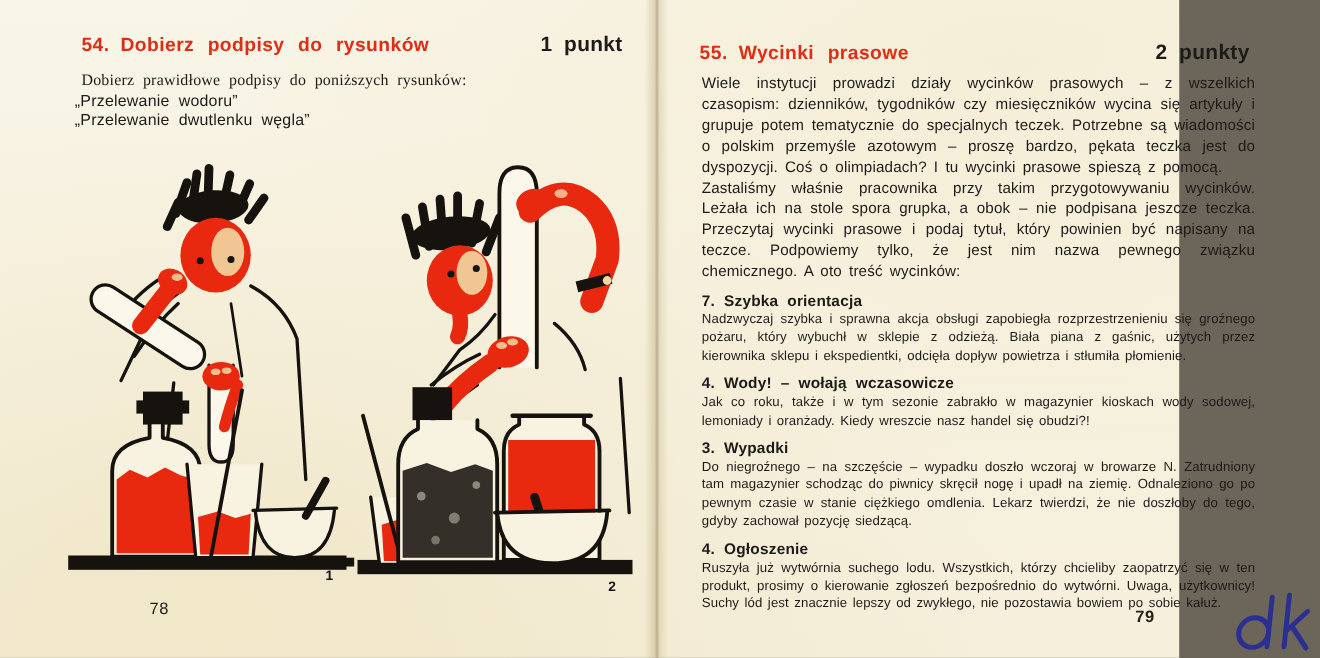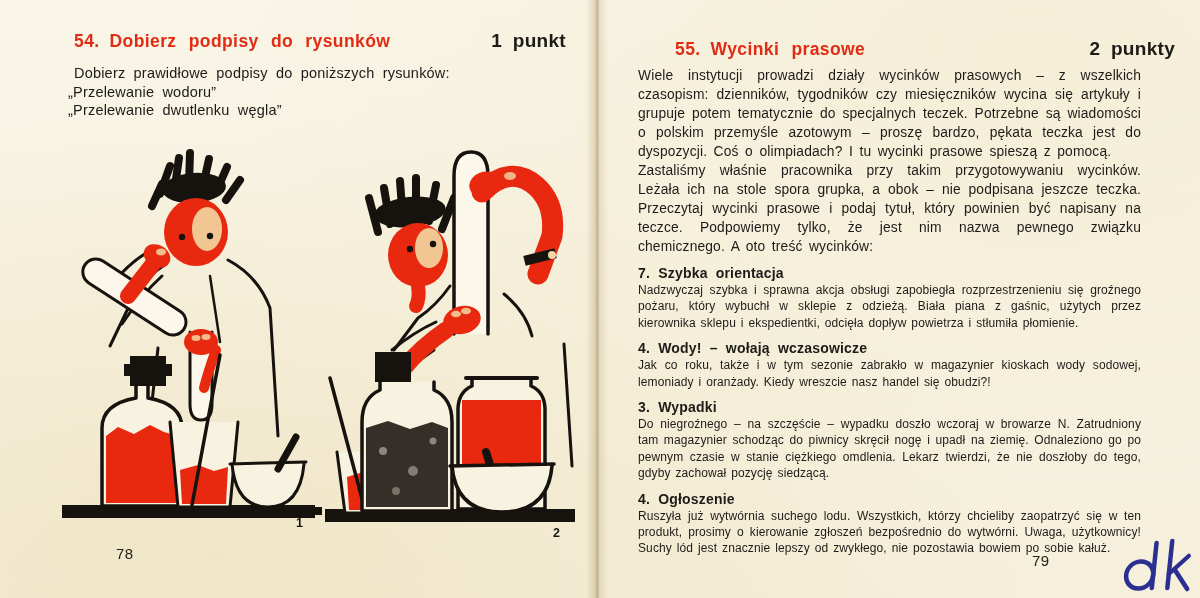--- a/index.html
+++ b/index.html
@@ -2,55 +2,55 @@
 <html lang="pl"><head>
 <meta charset="utf-8">
 <style>
   html,body{margin:0;padding:0;}
   body{
     width:1200px;height:598px;overflow:hidden;
     font-family:"Liberation Sans", sans-serif;
     background:#6b655a;
   }
   .spread{
-    position:relative;width:1200px;height:598px;
+    position:relative;width:1072px;height:598px;
     background:
       radial-gradient(ellipse at 18% 92%, rgba(232,216,168,.38), transparent 58%),
       radial-gradient(ellipse at 86% 8%, rgba(236,224,182,.30), transparent 55%),
       linear-gradient(#f9f5e7,#f5efdb);
     color:#1d1b18;
   }
   .gutter{
     position:absolute;left:586px;top:0;width:22px;height:598px;
     background:linear-gradient(90deg,
       rgba(125,102,58,0) 0%,
       rgba(160,132,74,.28) 42%,
       rgba(110,86,44,.42) 51%,
       rgba(160,132,74,.18) 62%,
       rgba(125,102,58,0) 100%);
   }
   
   .heading-row{
     position:absolute;display:flex;justify-content:space-between;align-items:baseline;
   }
   .heading-row.left{left:74px;top:30px;width:492px;}
-  .heading-row.right{left:675px;top:38px;width:500px;}
+  .heading-row.right{left:636px;top:38px;width:500px;}
   .task-heading{
     color:#e02c14;font-weight:bold;font-size:17.5px;letter-spacing:.4px;word-spacing:7px;
   }
   .task-heading .tnum{margin-right:10px;}
   .points{
     color:#1d1b18;font-weight:bold;font-size:19px;word-spacing:5px;letter-spacing:.3px;
   }
   
   .lp-intro{
     position:absolute;left:68px;top:64px;width:480px;
     font-size:14.5px;line-height:18.5px;word-spacing:4px;letter-spacing:.2px;
   }
-  .lp-intro .intro-line{padding-left:6px;}
+  .lp-intro .intro-line{padding-left:6px;font-family:Liberation Serif, serif;}
   
   .illustration{position:absolute;left:58px;top:136px;}
   .fig-label{position:absolute;font-size:12.5px;font-weight:bold;color:#181613;}
   .fig-label.f1{left:296px;top:516px;}
   .fig-label.f2{left:553px;top:526px;}
   
   .rp-body{
     position:absolute;left:638px;top:66px;width:503px;
   }
   .rp-para{
@@ -60,22 +60,22 @@
   .clipping{margin-top:9px;}
   .clipping-heading{
     font-size:14px;font-weight:bold;letter-spacing:.2px;word-spacing:4px;margin:0 0 1px 0;
   }
   .clipping-body{
     margin:0;font-size:12px;line-height:16.4px;text-align:justify;
     word-spacing:1.5px;letter-spacing:.1px;
   }
   
   .page-number{position:absolute;font-size:15px;letter-spacing:.5px;color:#242118;}
-  .page-number.left{left:116px;top:545px;}
-  .page-number.right{left:1032px;top:552px;}
+  .page-number.left{left:136px;top:545px;}
+  .page-number.right{left:1032px;top:552px;font-weight:bold;}
   .logo{position:absolute;left:1114px;top:534px;}
 </style>
 </head>
 <body>
 
 <div class="spread">
 
   <div>
 
     <div class="heading-row left">

